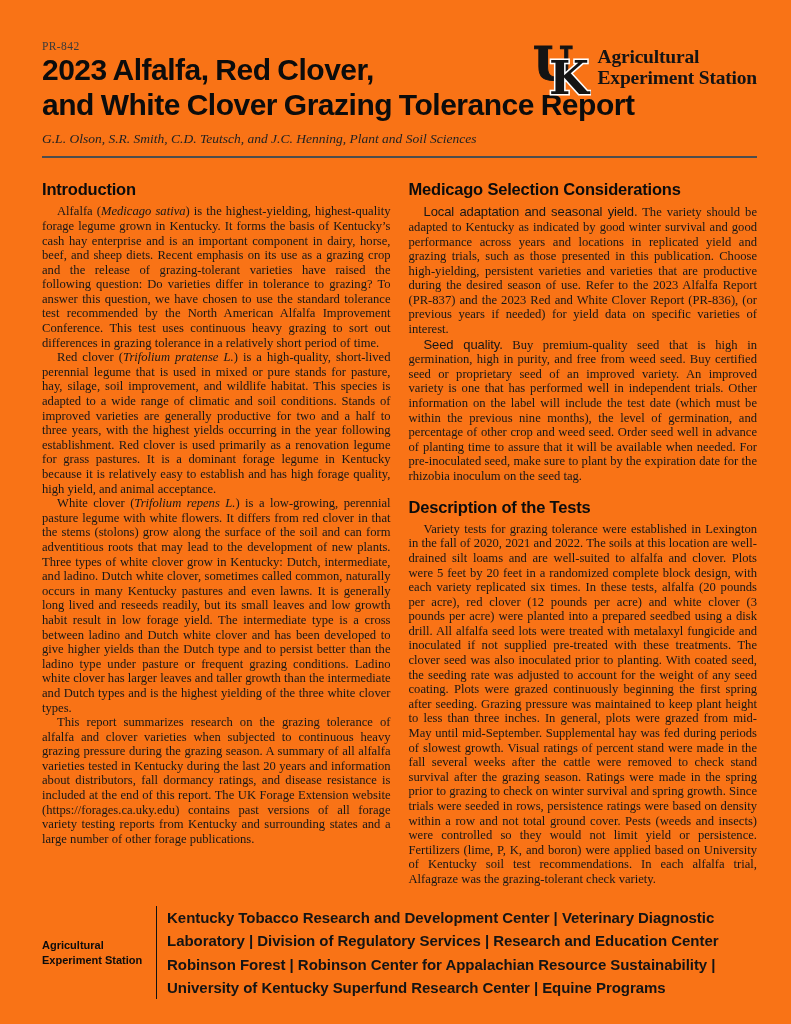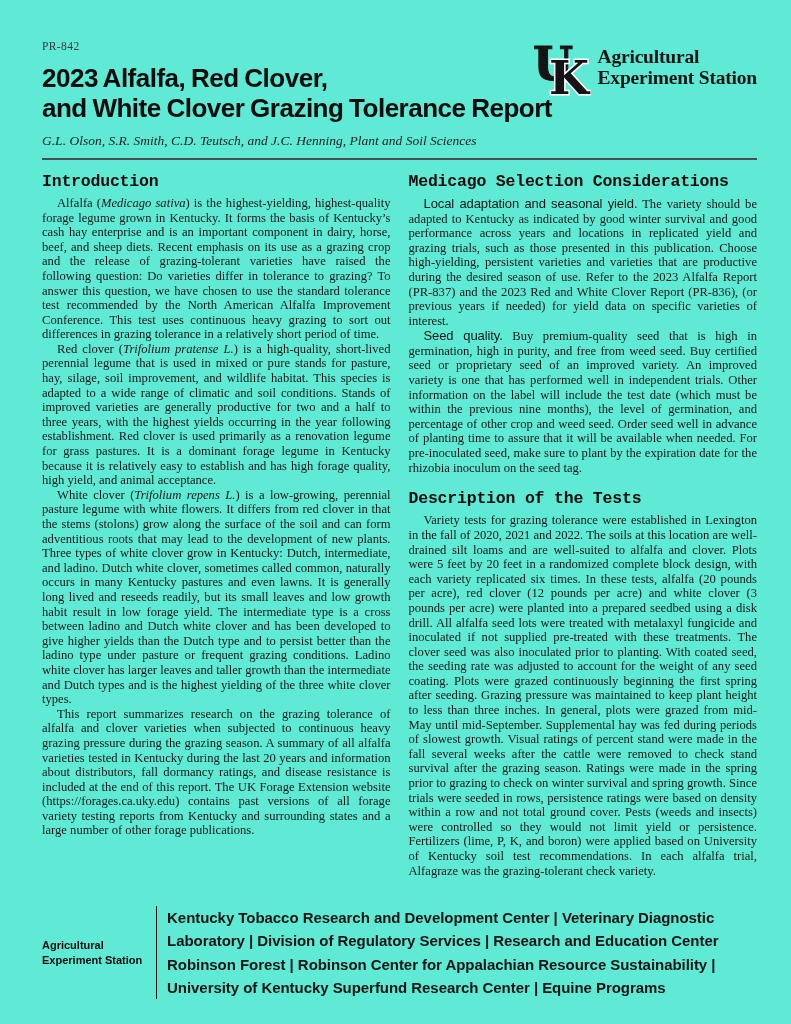--- a/index.html
+++ b/index.html
@@ -1,19 +1,19 @@
 <!DOCTYPE html>
 <html><head>
 <meta charset="utf-8">
 <style>
   html, body { margin:0; padding:0; background:#e8e8e8; }
   .page {
     position:relative;
     width:791px; height:1024px;
-    background:#5eead4;
+    background:#f97316;
     margin:0 auto;
     overflow:hidden;
     font-family:"Liberation Serif", serif;
     color:#141414;
     box-sizing:border-box;
   }
   .content { position:absolute; top:40px; left:42px; right:34px; }
 
   .pr-number {
     font-size:11.5px; letter-spacing:0.4px; color:#3a3a3a;
@@ -25,40 +25,39 @@
     display:flex; align-items:flex-start; gap:7px;
   }
   .uk-logo { display:block; }
   .org-name {
     font-family:"Liberation Serif", serif;
     font-weight:bold; font-size:19.5px; line-height:1.1;
     letter-spacing:-0.2px; color:#141414; padding-top:6px;
   }
 
   .doc-title {
-    margin-top:11px;
     font-family:"Liberation Sans", sans-serif;
-    font-weight:700; font-size:26px; line-height:1.17;
+    font-weight:700; font-size:30px; line-height:1.17;
     letter-spacing:-0.5px; color:#0c0c0c; word-spacing:-1px;
   }
   .byline {
     margin-top:9px; font-style:italic; font-size:13.5px; color:#222;
   }
   .header-rule {
     border:none; border-top:2px solid #4d4d4d;
     margin:9px 0 9px 0; height:0;
   }
 
   .columns { display:flex; gap:18px; }
   .col { width:348.5px; text-align:justify; font-size:12.6px; line-height:1.16; color:#171717; }
 
   .section-heading {
-    font-family:Liberation Mono, monospace;
+    font-family:Liberation Sans, sans-serif;
     font-weight:700; font-size:16.5px; letter-spacing:-0.2px;
-    margin:3px 0 5px 0; color:#0c0c0c; text-align:left;
+    margin:13px 0 5px 0; color:#0c0c0c; text-align:left;
   }
   .section-heading.spaced { margin-top:14px; }
 
   .para { margin:0; text-indent:15px; }
   .para em { font-style:italic; }
   .lead {
     font-family:"Liberation Sans", sans-serif;
     font-weight:400; font-size:13px; letter-spacing:-0.1px;
   }
 

